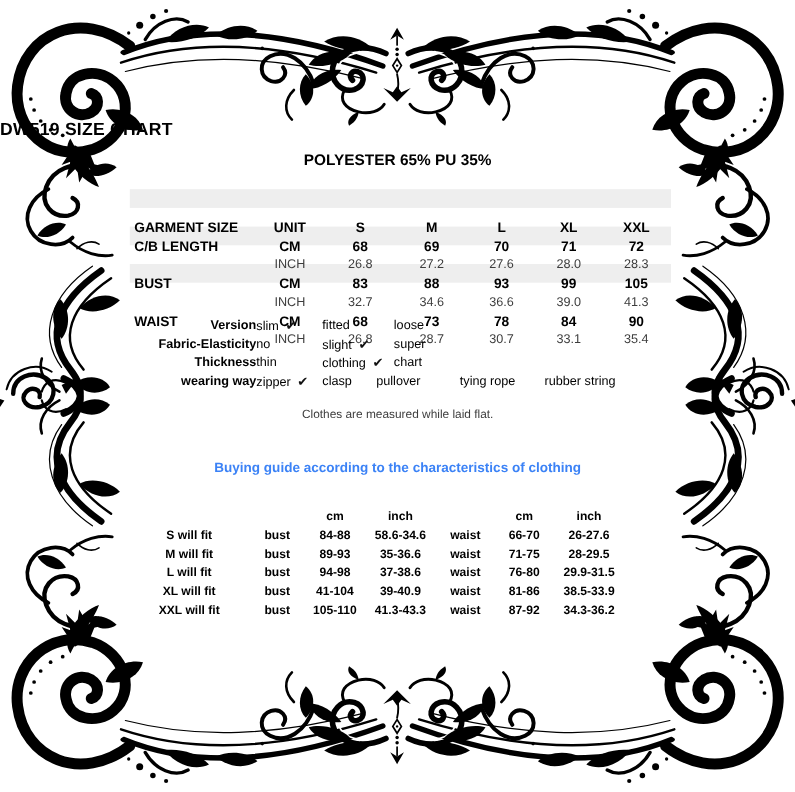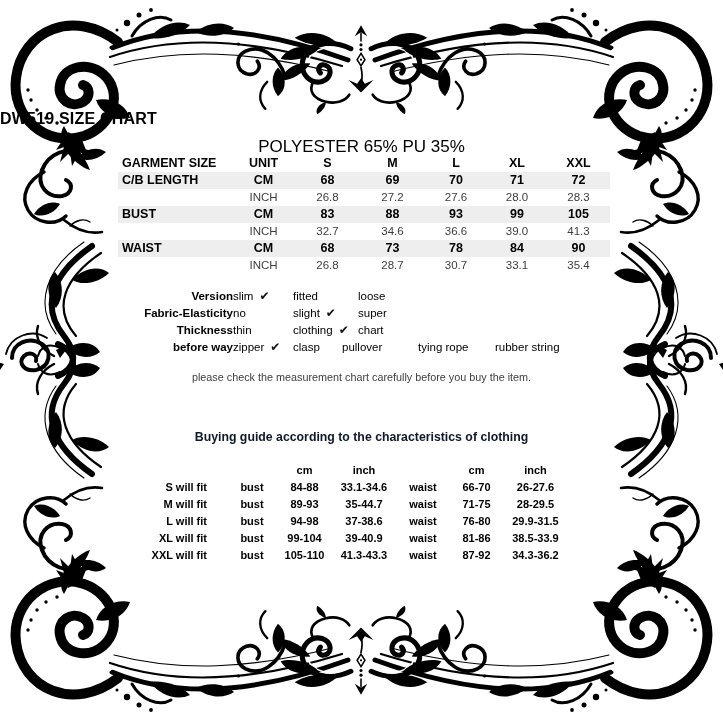--- a/index.html
+++ b/index.html
@@ -3,27 +3,27 @@
 <meta charset="utf-8">
 <style>
   html,body{margin:0;padding:0;background:#fff;}
   body{width:723px;height:720px;position:relative;overflow:hidden;
        font-family:"Liberation Sans", sans-serif;color:#000;}
   svg.border{position:absolute;left:0;top:0;pointer-events:none;}
 
   .page-title{position:absolute;left:0;right:0;top:110px;text-align:left;
               font-size:16px;font-weight:bold;letter-spacing:.2px;}
   .page-subtitle{position:absolute;left:0;right:0;top:137px;text-align:center;
-              font-size:17px;font-weight:normal;}
+              font-size:14px;font-weight:bold;}
 
   
   .size-table{position:absolute;left:118px;top:155px;width:492px;font-size:12.5px;}
   .st-row{display:grid;grid-template-columns:114px 63px 65px 65px 62px 60px 63px;
           height:17px;line-height:17px;}
-  .st-row .c{text-align:center;white-space:nowrap;}
+  .st-row .c{text-align:center;white-space:nowrap;margin-top:44px;}
   .st-row .lab{text-align:left;padding-left:4px;font-weight:bold;}
   .st-head{font-weight:bold;}
   .cm-row{font-weight:bold;background:#eeeeee;}
   .inch-row{color:#3d3d3d;font-size:11.5px;font-weight:normal;}
 
   
   .attrs{position:absolute;left:120px;top:288px;font-size:11.5px;}
   .attr-row{display:flex;height:17px;line-height:17px;white-space:nowrap;}
   .attr-label{width:113px;font-weight:bold;text-align:right;flex:0 0 auto;}
   .opts{display:flex;}
@@ -31,29 +31,29 @@
   .attr-row .opt:nth-child(1){width:60px}
   .attr-row .opt:nth-child(2){width:65px}
   .attr-row.wide .opt:nth-child(2){width:49px}
   .attr-row.wide .opt:nth-child(3){width:76px}
   .attr-row.wide .opt:nth-child(4){width:77px}
   .chk{font-size:12px;color:#111;}
 
   
   .notes{position:absolute;left:0;right:0;top:370px;text-align:center;
          font-size:10.8px;color:#3d3d3d;line-height:15.5px;}
-  .bg-heading{position:absolute;left:0;right:0;top:430px;text-align:center;
-         font-size:12.3px;font-weight:bold;color:#0f172a;}
+  .bg-heading{position:absolute;left:0;right:0;top:418px;text-align:center;
+         font-size:12.3px;font-weight:bold;color:#3b82f6;}
 
   
   .bguide{position:absolute;left:137px;top:462px;display:grid;
           grid-template-columns:90px 50px 55px 64px 54px 53px 65px;
           grid-auto-rows:17px;font-size:11px;font-weight:bold;line-height:17px;}
   .bguide .bc{text-align:center;white-space:nowrap;}
-  .bguide .bsize{text-align:right;padding-right:20px;white-space:nowrap;}
+  .bguide .bsize{text-align:center;padding-right:20px;white-space:nowrap;}
 </style>
 </head>
 <body>
 
 <svg class="border" width="723" height="720" viewBox="0 0 723 720" aria-hidden="true">
   <defs>
     <g id="corner" stroke="#000" fill="#000" stroke-linecap="round">
       <path d="M112,48 C175,22 255,26 348,60" fill="none" stroke-width="5"></path>
       <path d="M110,57 C175,35 252,38 342,66" fill="none" stroke-width="2.2"></path>
       <path d="M114,65 C180,48 250,51 332,72" fill="none" stroke-width="1.1"></path>
@@ -259,21 +259,21 @@
       <span class="opt">
           <span>clothing</span>
           <span class="chk">✔</span>
         </span>
       <span class="opt">
           <span>chart</span>
         </span>
     </div>
   </div>
   <div class="attr-row wide">
-    <div class="attr-label">before way</div>
+    <div class="attr-label">wearing way</div>
     <div class="opts">
       <span class="opt">
           <span>zipper</span>
           <span class="chk">✔</span>
         </span>
       <span class="opt">
           <span>clasp</span>
         </span>
       <span class="opt">
           <span>pullover</span>
@@ -282,60 +282,60 @@
           <span>tying rope</span>
         </span>
       <span class="opt">
           <span>rubber string</span>
         </span>
     </div>
   </div>
 </div>
 
 <div class="notes">
-  <div>please check the measurement chart carefully before you buy the item.</div>
+  <div>Clothes are measured while laid flat.</div>
 </div>
 <div class="bg-heading">Buying guide according to the characteristics of clothing</div>
 
 <div class="bguide">
   <div class="bsize"></div>
   <div class="bc"></div>
   <div class="bc">cm</div>
   <div class="bc">inch</div>
   <div class="bc"></div>
   <div class="bc">cm</div>
   <div class="bc">inch</div>
 
   <div class="bsize">S will fit</div>
   <div class="bc">bust</div>
   <div class="bc">84-88</div>
-  <div class="bc">33.1-34.6</div>
+  <div class="bc">58.6-34.6</div>
   <div class="bc">waist</div>
   <div class="bc">66-70</div>
   <div class="bc">26-27.6</div>
 
   <div class="bsize">M will fit</div>
   <div class="bc">bust</div>
   <div class="bc">89-93</div>
-  <div class="bc">35-44.7</div>
+  <div class="bc">35-36.6</div>
   <div class="bc">waist</div>
   <div class="bc">71-75</div>
   <div class="bc">28-29.5</div>
 
   <div class="bsize">L will fit</div>
   <div class="bc">bust</div>
   <div class="bc">94-98</div>
   <div class="bc">37-38.6</div>
   <div class="bc">waist</div>
   <div class="bc">76-80</div>
   <div class="bc">29.9-31.5</div>
 
   <div class="bsize">XL will fit</div>
   <div class="bc">bust</div>
-  <div class="bc">99-104</div>
+  <div class="bc">41-104</div>
   <div class="bc">39-40.9</div>
   <div class="bc">waist</div>
   <div class="bc">81-86</div>
   <div class="bc">38.5-33.9</div>
 
   <div class="bsize">XXL will fit</div>
   <div class="bc">bust</div>
   <div class="bc">105-110</div>
   <div class="bc">41.3-43.3</div>
   <div class="bc">waist</div>

